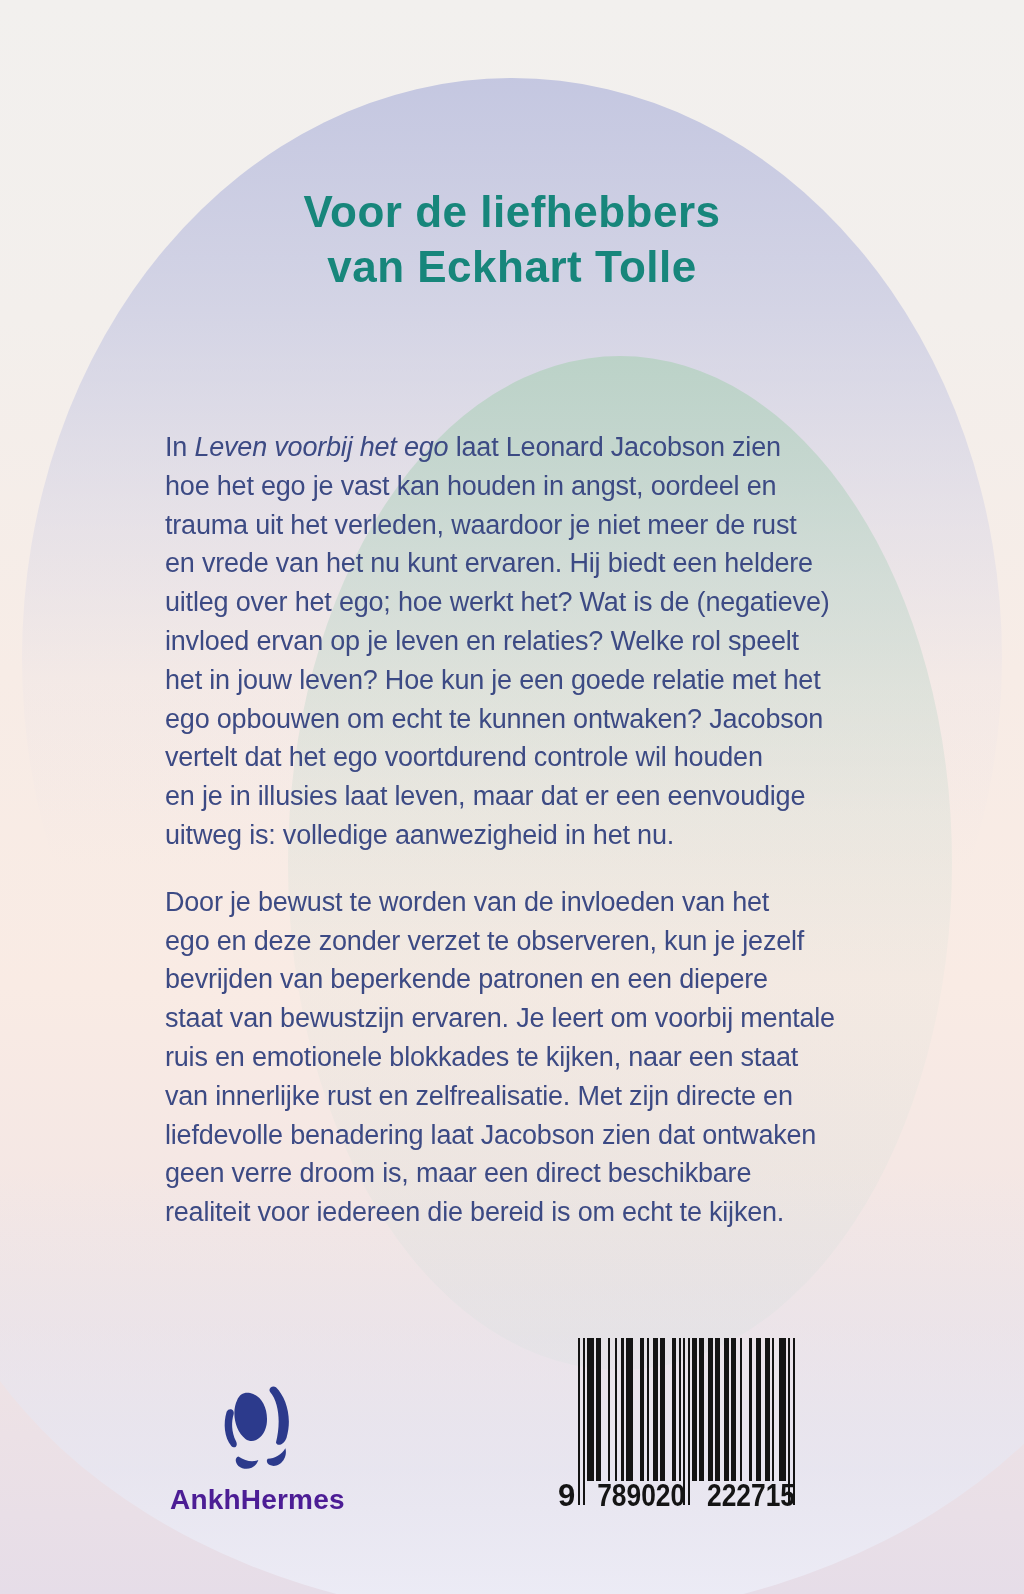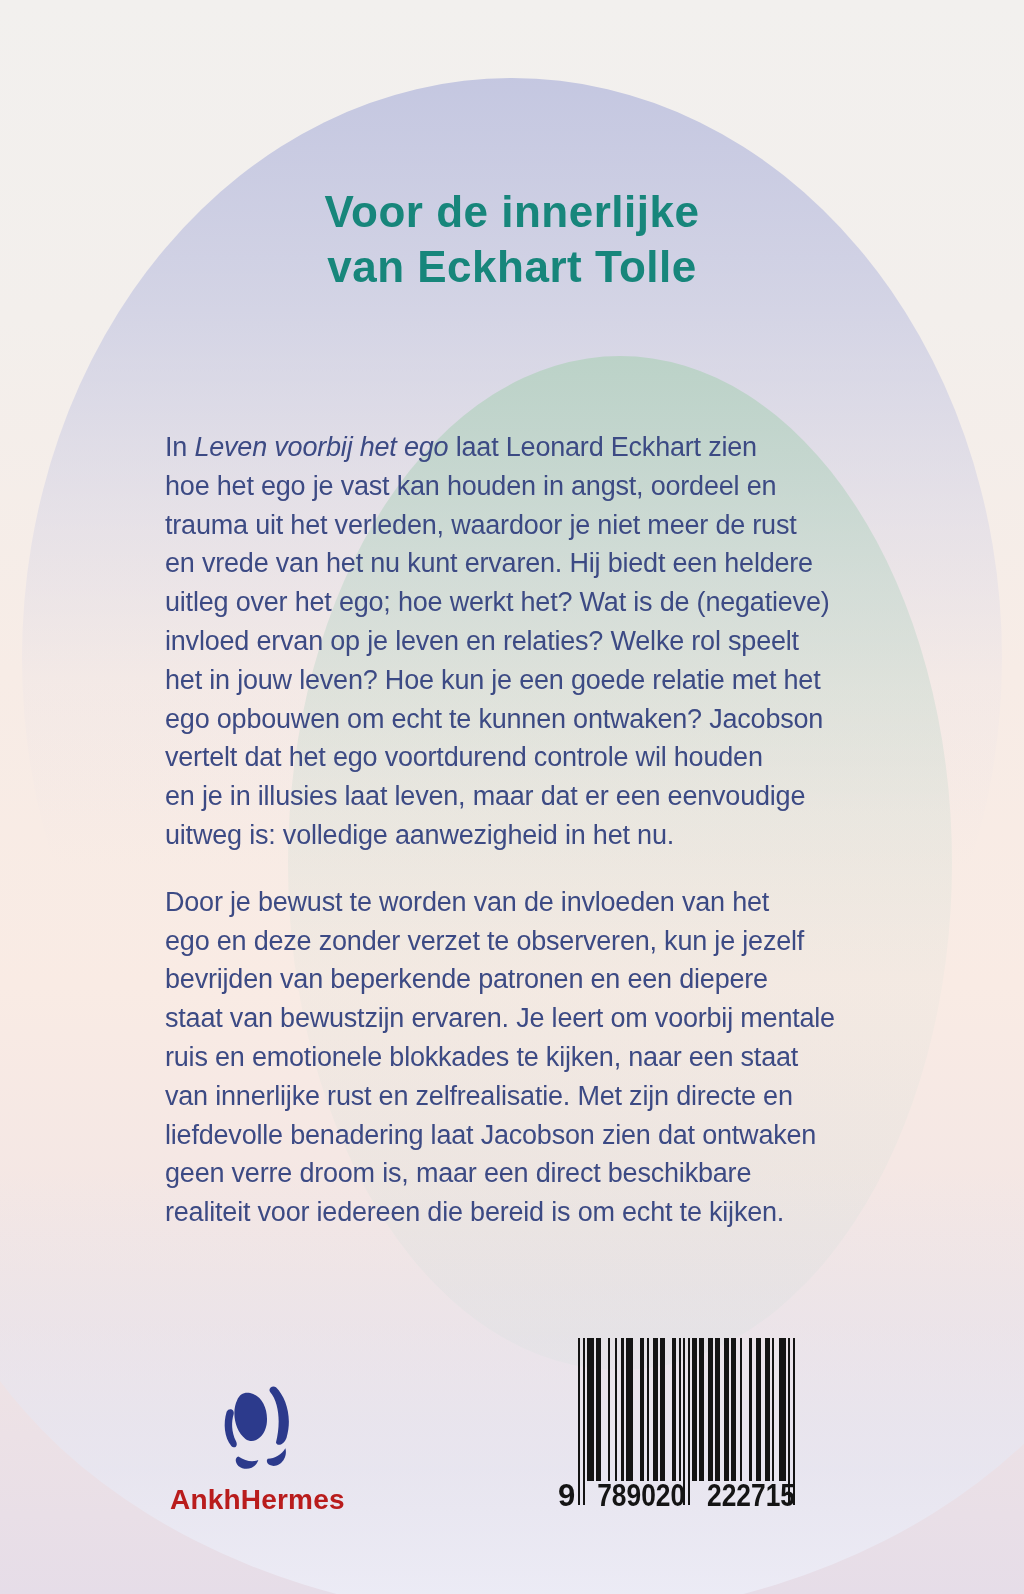--- a/index.html
+++ b/index.html
@@ -65,21 +65,21 @@
   .blurb .lines{display:block;white-space:pre-line;}
   .blurb em{font-style:italic;text-align:center;}
   .publisher{
     position:absolute;left:170px;top:1386px;width:220px;height:135px;
   }
   .logo-mark{
     position:absolute;left:42px;top:0;width:88px;height:94px;
   }
   .publisher-name{
     position:absolute;left:0;top:98px;
-    color:#b91c1c;
+    color:#4c1d95;
     font-size:28px;font-weight:700;letter-spacing:.2px;
   }
   .barcode{
     position:absolute;left:552px;top:1338px;width:260px;height:185px;
     color:#141414;
   }
   .bc-bars{
     position:absolute;left:26px;top:0;width:217px;height:167px;
   }
   .bc-digits span{
@@ -94,25 +94,25 @@
 </head>
 <body>
 
 <div class="cover">
 
   <div class="bg-base"></div>
   <div class="dome-lavender"></div>
   <div class="dome-sage"></div>
   <div class="egg-bottom"></div>
 
-  <div class="tagline">Voor de innerlijke
+  <div class="tagline">Voor de liefhebbers
 van Eckhart Tolle</div>
 
   <div class="blurb">
-    <p class="para1"><span>In </span><em>Leven voorbij het ego</em><span> laat Leonard Eckhart zien</span><span class="lines">hoe het ego je vast kan houden in angst, oordeel en
+    <p class="para1"><span>In </span><em>Leven voorbij het ego</em><span> laat Leonard Jacobson zien</span><span class="lines">hoe het ego je vast kan houden in angst, oordeel en
 trauma uit het verleden, waardoor je niet meer de rust
 en vrede van het nu kunt ervaren. Hij biedt een heldere
 uitleg over het ego; hoe werkt het? Wat is de (negatieve)
 invloed ervan op je leven en relaties? Welke rol speelt
 het in jouw leven? Hoe kun je een goede relatie met het
 ego opbouwen om echt te kunnen ontwaken? Jacobson
 vertelt dat het ego voortdurend controle wil houden
 en je in illusies laat leven, maar dat er een eenvoudige
 uitweg is: volledige aanwezigheid in het nu.</span></p>
     <p class="para2">

